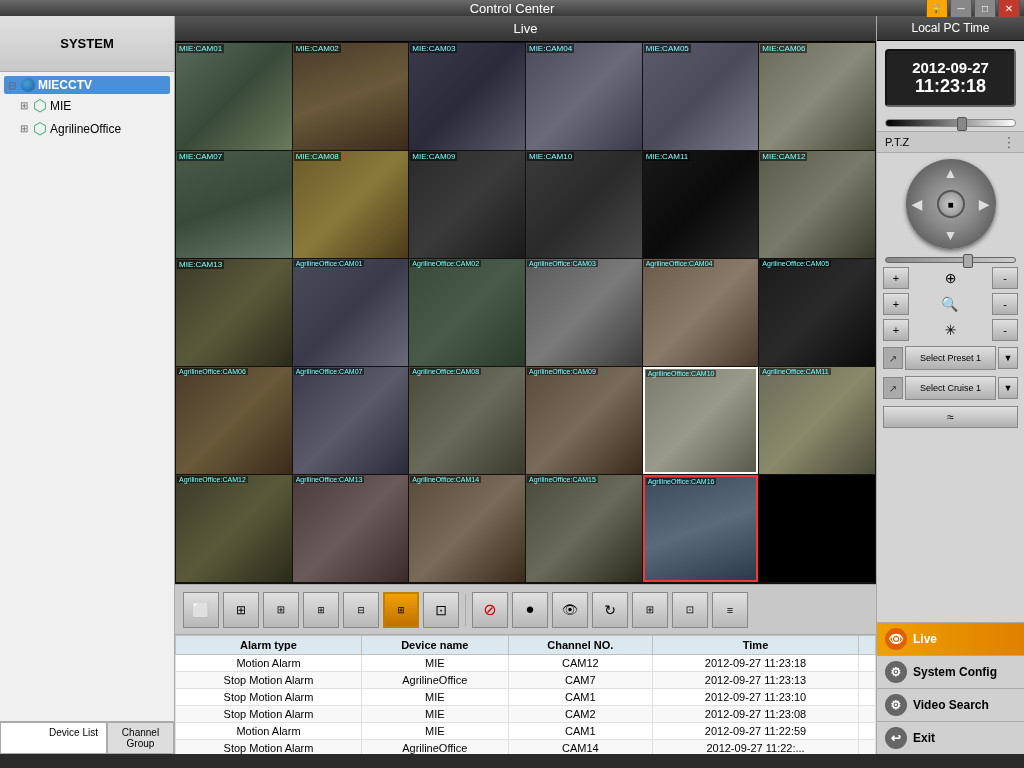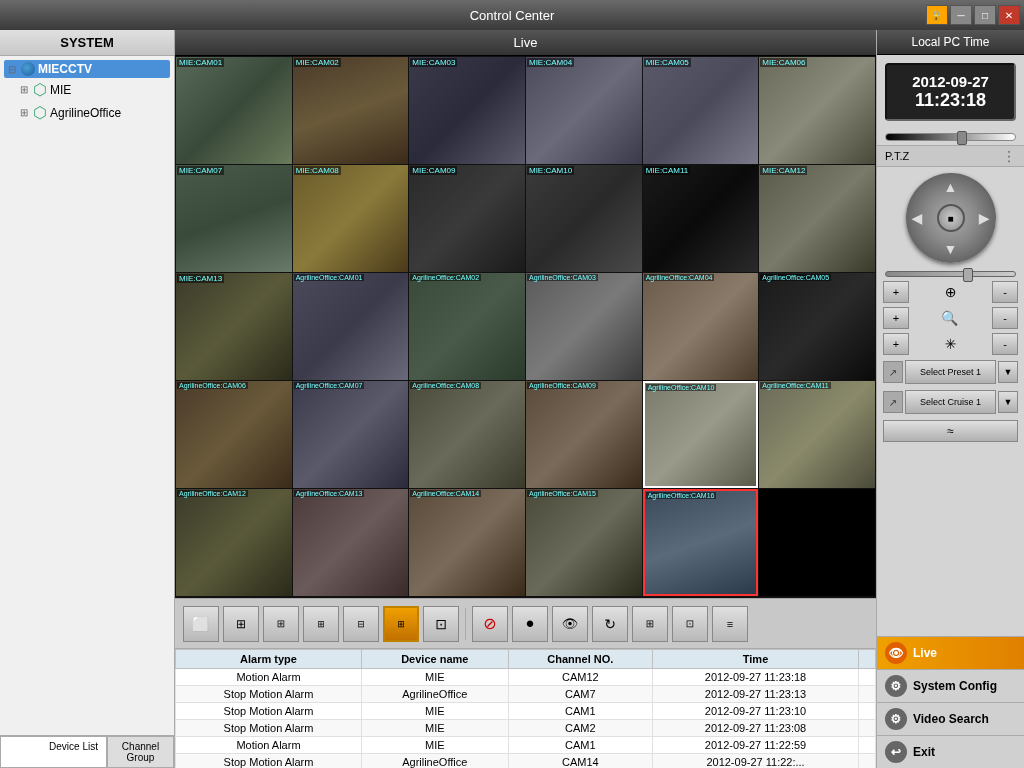--- a/index.html
+++ b/index.html
@@ -1,33 +1,33 @@
 <!DOCTYPE html>
 <html><head>
   <meta charset="utf-8">
   <style>
     * { margin: 0; padding: 0; box-sizing: border-box; }
     body { width: 1024px; height: 768px; overflow: hidden; font-family: Arial, sans-serif; font-size: 11px; background: #2a2a2a; }
 
     
     #titlebar {
-      height: 30px; background: linear-gradient(to bottom, #6a6a6a, #3a3a3a);
+      height: 16px; background: linear-gradient(to bottom, #6a6a6a, #3a3a3a);
       display: flex; align-items: center; justify-content: center; color: white; font-size: 13px;
       position: relative;
     }
     #titlebar .win-controls { position: absolute; right: 4px; top: 0; height: 100%; display: flex; align-items: center; gap: 2px; }
     #titlebar .win-btn { width: 22px; height: 20px; background: #888; border: 1px solid #555; color: white; font-size: 10px; cursor: pointer; display: flex; align-items: center; justify-content: center; }
     #titlebar .win-btn.close { background: #c0392b; }
 
     
     #main { display: flex; height: 738px; }
 
     
     #left-panel { width: 175px; background: #f0f0f0; border-right: 1px solid #aaa; display: flex; flex-direction: column; }
-    #system-header { background: linear-gradient(to bottom, #e0e0e0, #c8c8c8); text-align: center; padding: 5px; font-weight: bold; font-size: 13px; border-bottom: 1px solid #aaa; }
+    #system-header { background: linear-gradient(to bottom, #e0e0e0, #c8c8c8); text-align: center; padding: 20px; font-weight: bold; font-size: 13px; border-bottom: 1px solid #aaa; }
     #tree { flex: 1; padding: 4px; overflow-y: auto; }
     .tree-item { display: flex; align-items: center; gap: 4px; padding: 2px 0; cursor: pointer; }
     .tree-item.selected { background: #4a90d9; color: white; padding: 1px 2px; border-radius: 2px; }
     .tree-expand { color: #666; font-size: 10px; width: 10px; }
     .globe-icon { width: 14px; height: 14px; background: radial-gradient(circle at 40% 40%, #4a9fd4, #1a5fa0); border-radius: 50%; }
     .bottom-tabs { display: flex; border-top: 1px solid #aaa; }
     .bottom-tab { flex: 1; padding: 4px; text-align: center; background: #ddd; border: 1px solid #aaa; cursor: pointer; font-size: 10px; }
     .bottom-tab.active { background: #fff; padding-left: 44px; }
 
     

